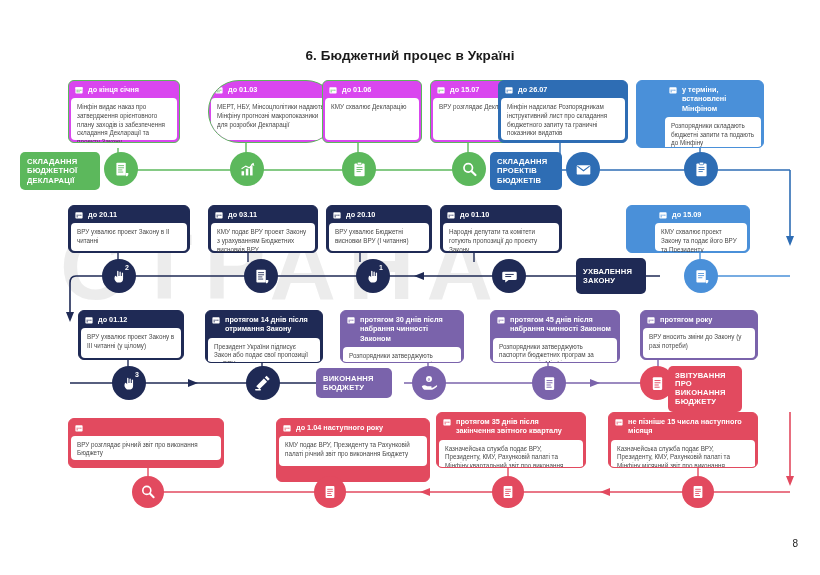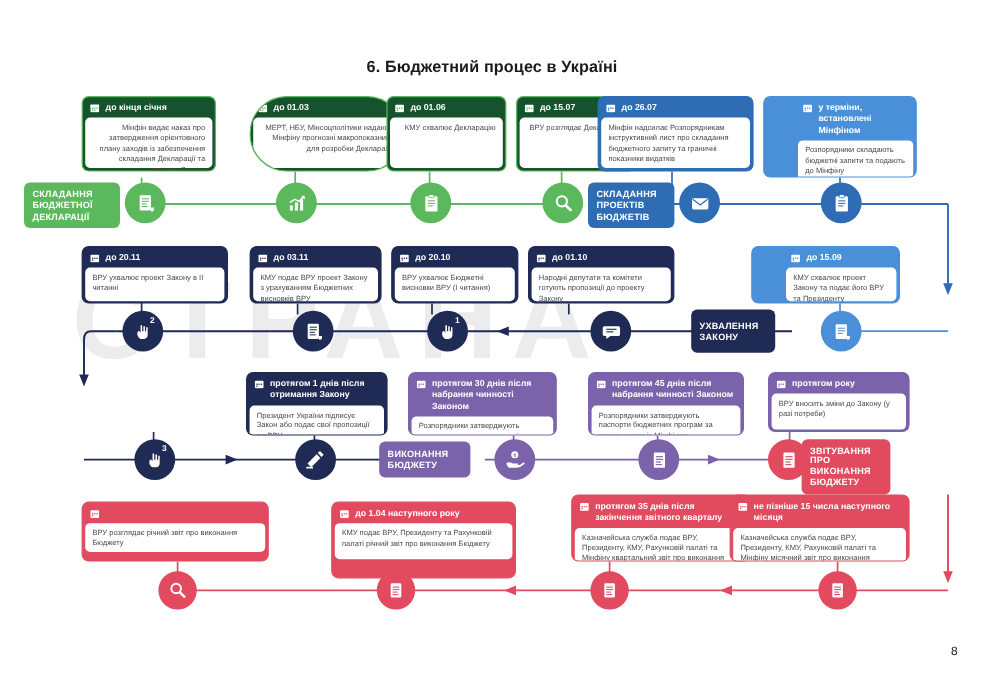--- a/index.html
+++ b/index.html
@@ -38,21 +38,21 @@
     background:#fff;margin:0 2px 2px 2px;border-radius:4px;
     padding:5px 6px;font-size:6.3px;line-height:1.38;
     box-sizing:border-box;
   }
   .cal{
     flex:0 0 auto;width:8px;height:8px;margin-top:.5px;
     display:block;
   }
 
   
-  .c-green{background:#14532d;text-align:right;}
+  .c-green{background:#d946ef;}
   .c-green .cbody{color:#4a4a4a;}
   .c-blue{background:#2e6db4;}
   .c-blue .cbody{color:#4a4a4a;}
   .c-lightblue{background:#4a90d9;}
   .c-lightblue .cbody{color:#4a4a4a;}
   .c-navy{background:#1f2a55;}
   .c-navy .cbody{color:#4a4a4a;}
   .c-purple{background:#7a63ab;}
   .c-purple .cbody{color:#4a4a4a;}
   .c-red{background:#e24a5f;}
@@ -426,31 +426,44 @@
   <div class="circ i-lightblue" style="left:684px;top:259px;width:34px;height:34px;">
     <svg width="17" height="17" viewBox="0 0 20 20">
       <rect x="4" y="2.5" width="11" height="14.5" rx="1" fill="#fff"></rect>
       <path d="M15 14 h3 v2 a2 2 0 0 1 -3 1.6z" fill="#fff"></path>
       <rect x="6" y="6" width="7" height="1" fill="#4a90d9"></rect>
       <rect x="6" y="8.5" width="7" height="1" fill="#4a90d9"></rect>
       <rect x="6" y="11" width="5" height="1" fill="#4a90d9"></rect>
     </svg>
   </div>
 
-
-  <div class="card c-navy outline-navy" style="left:205px;top:310px;width:118px;height:53px;">
+  <div class="card c-navy outline-navy" style="left:78px;top:310px;width:106px;height:50px;">
     <div class="chead">
       <svg class="cal" viewBox="0 0 10 10">
         <rect x="0.5" y="1.5" width="9" height="8" rx="1" fill="#fff"></rect>
         <rect x="2" y="4.6" width="1.4" height="1.3" fill="#1f2a55"></rect>
         <rect x="4.3" y="4.6" width="1.4" height="1.3" fill="#1f2a55"></rect>
         <rect x="6.6" y="4.6" width="1.4" height="1.3" fill="#1f2a55"></rect>
         <rect x="2" y="6.6" width="1.4" height="1.3" fill="#1f2a55"></rect>
       </svg>
-      <span>протягом 1 днів після отримання Закону</span>
+      <span>до 01.12</span>
+    </div>
+    <div class="cbody" style="height:30px;">ВРУ ухвалює проект Закону в ІІІ читанні (у цілому)</div>
+  </div>
+
+  <div class="card c-navy outline-navy" style="left:205px;top:310px;width:118px;height:53px;">
+    <div class="chead">
+      <svg class="cal" viewBox="0 0 10 10">
+        <rect x="0.5" y="1.5" width="9" height="8" rx="1" fill="#fff"></rect>
+        <rect x="2" y="4.6" width="1.4" height="1.3" fill="#1f2a55"></rect>
+        <rect x="4.3" y="4.6" width="1.4" height="1.3" fill="#1f2a55"></rect>
+        <rect x="6.6" y="4.6" width="1.4" height="1.3" fill="#1f2a55"></rect>
+        <rect x="2" y="6.6" width="1.4" height="1.3" fill="#1f2a55"></rect>
+      </svg>
+      <span>протягом 14 днів після отримання Закону</span>
     </div>
     <div class="cbody" style="height:27px;">Президент України підписує Закон або подає свої пропозиції до ВРУ</div>
   </div>
 
   <div class="card c-purple outline-purple" style="left:340px;top:310px;width:124px;height:53px;">
     <div class="chead">
       <svg class="cal" viewBox="0 0 10 10">
         <rect x="0.5" y="1.5" width="9" height="8" rx="1" fill="#fff"></rect>
         <rect x="2" y="4.6" width="1.4" height="1.3" fill="#7a63ab"></rect>
         <rect x="4.3" y="4.6" width="1.4" height="1.3" fill="#7a63ab"></rect>
@@ -561,21 +574,21 @@
         <rect x="2" y="4.6" width="1.4" height="1.3" fill="#e24a5f"></rect>
         <rect x="4.3" y="4.6" width="1.4" height="1.3" fill="#e24a5f"></rect>
         <rect x="6.6" y="4.6" width="1.4" height="1.3" fill="#e24a5f"></rect>
         <rect x="2" y="6.6" width="1.4" height="1.3" fill="#e24a5f"></rect>
       </svg>
       <span>до 1.04 наступного року</span>
     </div>
     <div class="cbody" style="height:30px;">КМУ подає ВРУ, Президенту та Рахунковій палаті річний звіт про виконання Бюджету</div>
   </div>
 
-  <div class="card c-red outline-red" style="left:436px;top:412px;width:150px;height:56px;margin-left:40px;">
+  <div class="card c-red outline-red" style="left:436px;top:412px;width:150px;height:56px;">
     <div class="chead">
       <svg class="cal" viewBox="0 0 10 10">
         <rect x="0.5" y="1.5" width="9" height="8" rx="1" fill="#fff"></rect>
         <rect x="2" y="4.6" width="1.4" height="1.3" fill="#e24a5f"></rect>
         <rect x="4.3" y="4.6" width="1.4" height="1.3" fill="#e24a5f"></rect>
         <rect x="6.6" y="4.6" width="1.4" height="1.3" fill="#e24a5f"></rect>
         <rect x="2" y="6.6" width="1.4" height="1.3" fill="#e24a5f"></rect>
       </svg>
       <span>протягом 35 днів після закінчення звітного кварталу</span>
     </div>

